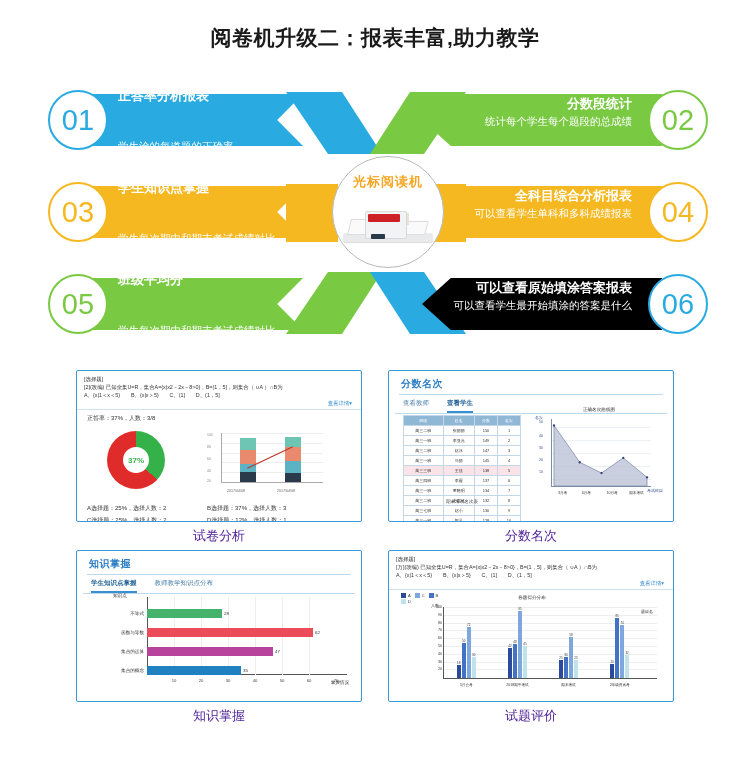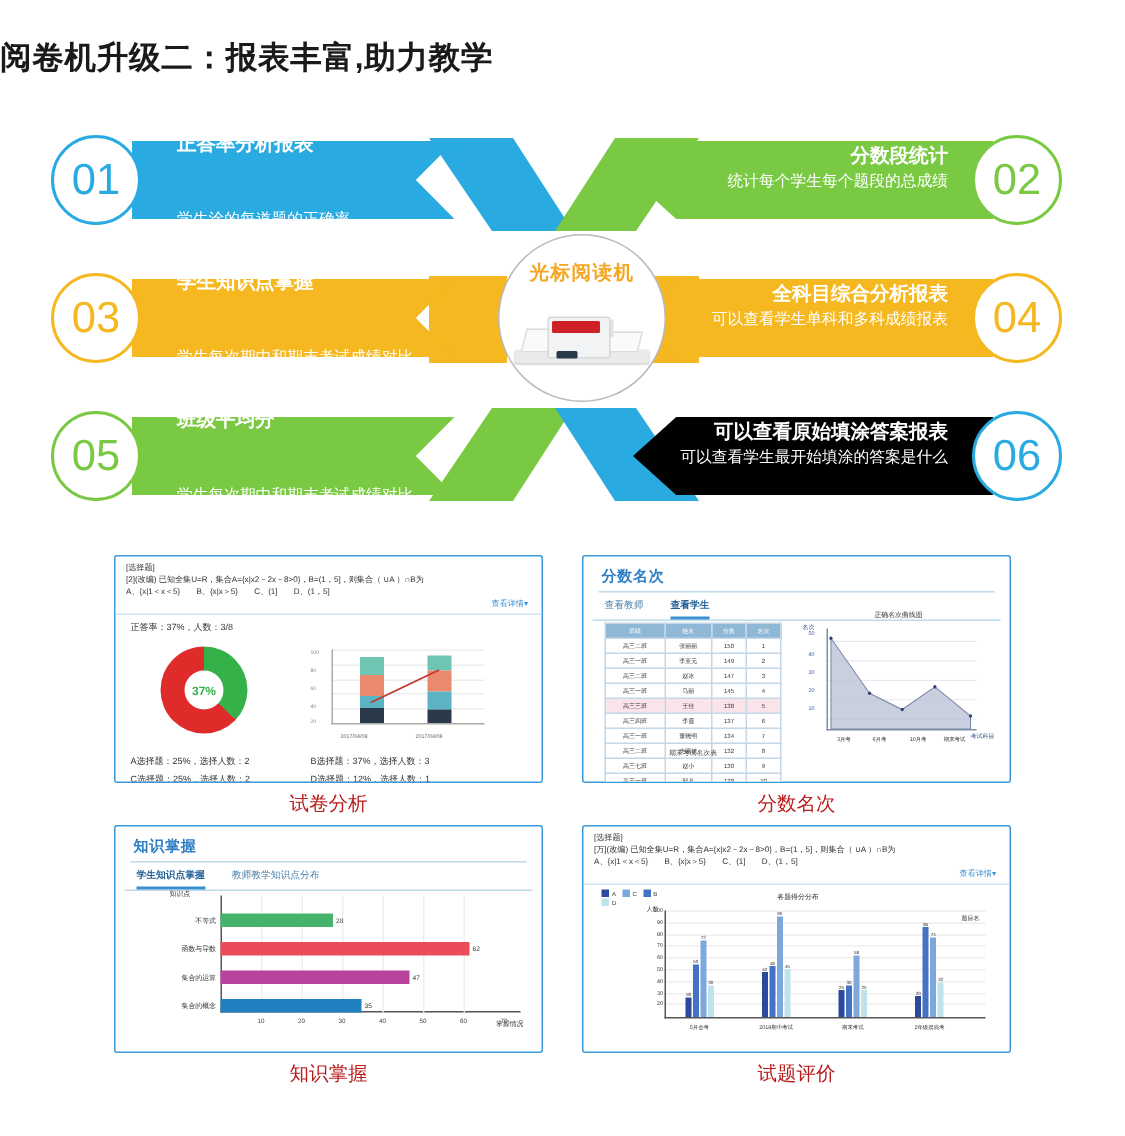--- a/index.html
+++ b/index.html
@@ -5,39 +5,39 @@
   html,body{margin:0;padding:0;}
   body{
     width:750px;height:757px;background:#ffffff;
     font-family:"Liberation Sans","DejaVu Sans",sans-serif;
     overflow:hidden;position:relative;
   }
   .page{position:relative;width:750px;height:757px;}
 
   
   .title{
-    position:absolute;top:24px;left:0;width:750px;
+    position:absolute;top:24px;left:0;width:750px;text-align:center;
     font-size:21px;font-weight:bold;color:#1a1a1a;letter-spacing:.5px;
   }
 
   
   .diagram{position:absolute;top:78px;left:0;width:750px;height:270px;}
 
   .row{position:absolute;left:0;width:750px;height:72px;}
   .row.r1{top:6px;}
   .row.r2{top:98px;}
   .row.r3{top:190px;}
 
   .circle{
     position:absolute;top:6px;width:60px;height:60px;border-radius:50%;
     box-sizing:border-box;border:2px solid #ccc;background:#fff;
     display:flex;align-items:center;justify-content:center;
     font-size:29px;font-weight:300;z-index:3;font-family:"Liberation Sans",sans-serif;
   }
-  .circle.left{left:34px;}
+  .circle.left{left:48px;}
   .circle.right{right:42px;}
 
   .banner{
     position:absolute;top:10px;height:52px;z-index:2;
     display:flex;flex-direction:column;justify-content:center;
     box-sizing:border-box;
   }
   .banner.left{
     left:88px;width:215px;padding:0 16px 0 30px;
     clip-path:polygon(0 0,100% 0,88% 50%,100% 100%,0 100%);
@@ -75,21 +75,21 @@
   
   .panels{position:absolute;top:362px;left:0;width:750px;height:380px;}
   .panel{position:absolute;box-sizing:border-box;background:#fff;
          border:1px solid #3a9ad9;border-radius:2px;overflow:hidden;}
   .p1{left:76px;top:8px;width:286px;height:152px;}
   .p2{left:388px;top:8px;width:286px;height:152px;}
   .p3{left:76px;top:188px;width:286px;height:152px;}
   .p4{left:388px;top:188px;width:286px;height:152px;}
 
   .caption{
-    position:absolute;text-align:center;width:286px;font-size:13px;color:#b91c1c;
+    position:absolute;text-align:center;width:286px;font-size:13px;color:#4c1d95;
   }
   .c1{left:76px;top:165px;}
   .c2{left:388px;top:165px;}
   .c3{left:76px;top:345px;}
   .c4{left:388px;top:345px;}
 
   
   .qblock{padding:5px 7px 2px 7px;border-bottom:1px solid #cfe3f3;}
   .qtag{font-size:5.4px;color:#333;line-height:7px;}
   .qline{font-size:5.4px;color:#333;line-height:8px;white-space:nowrap;}

